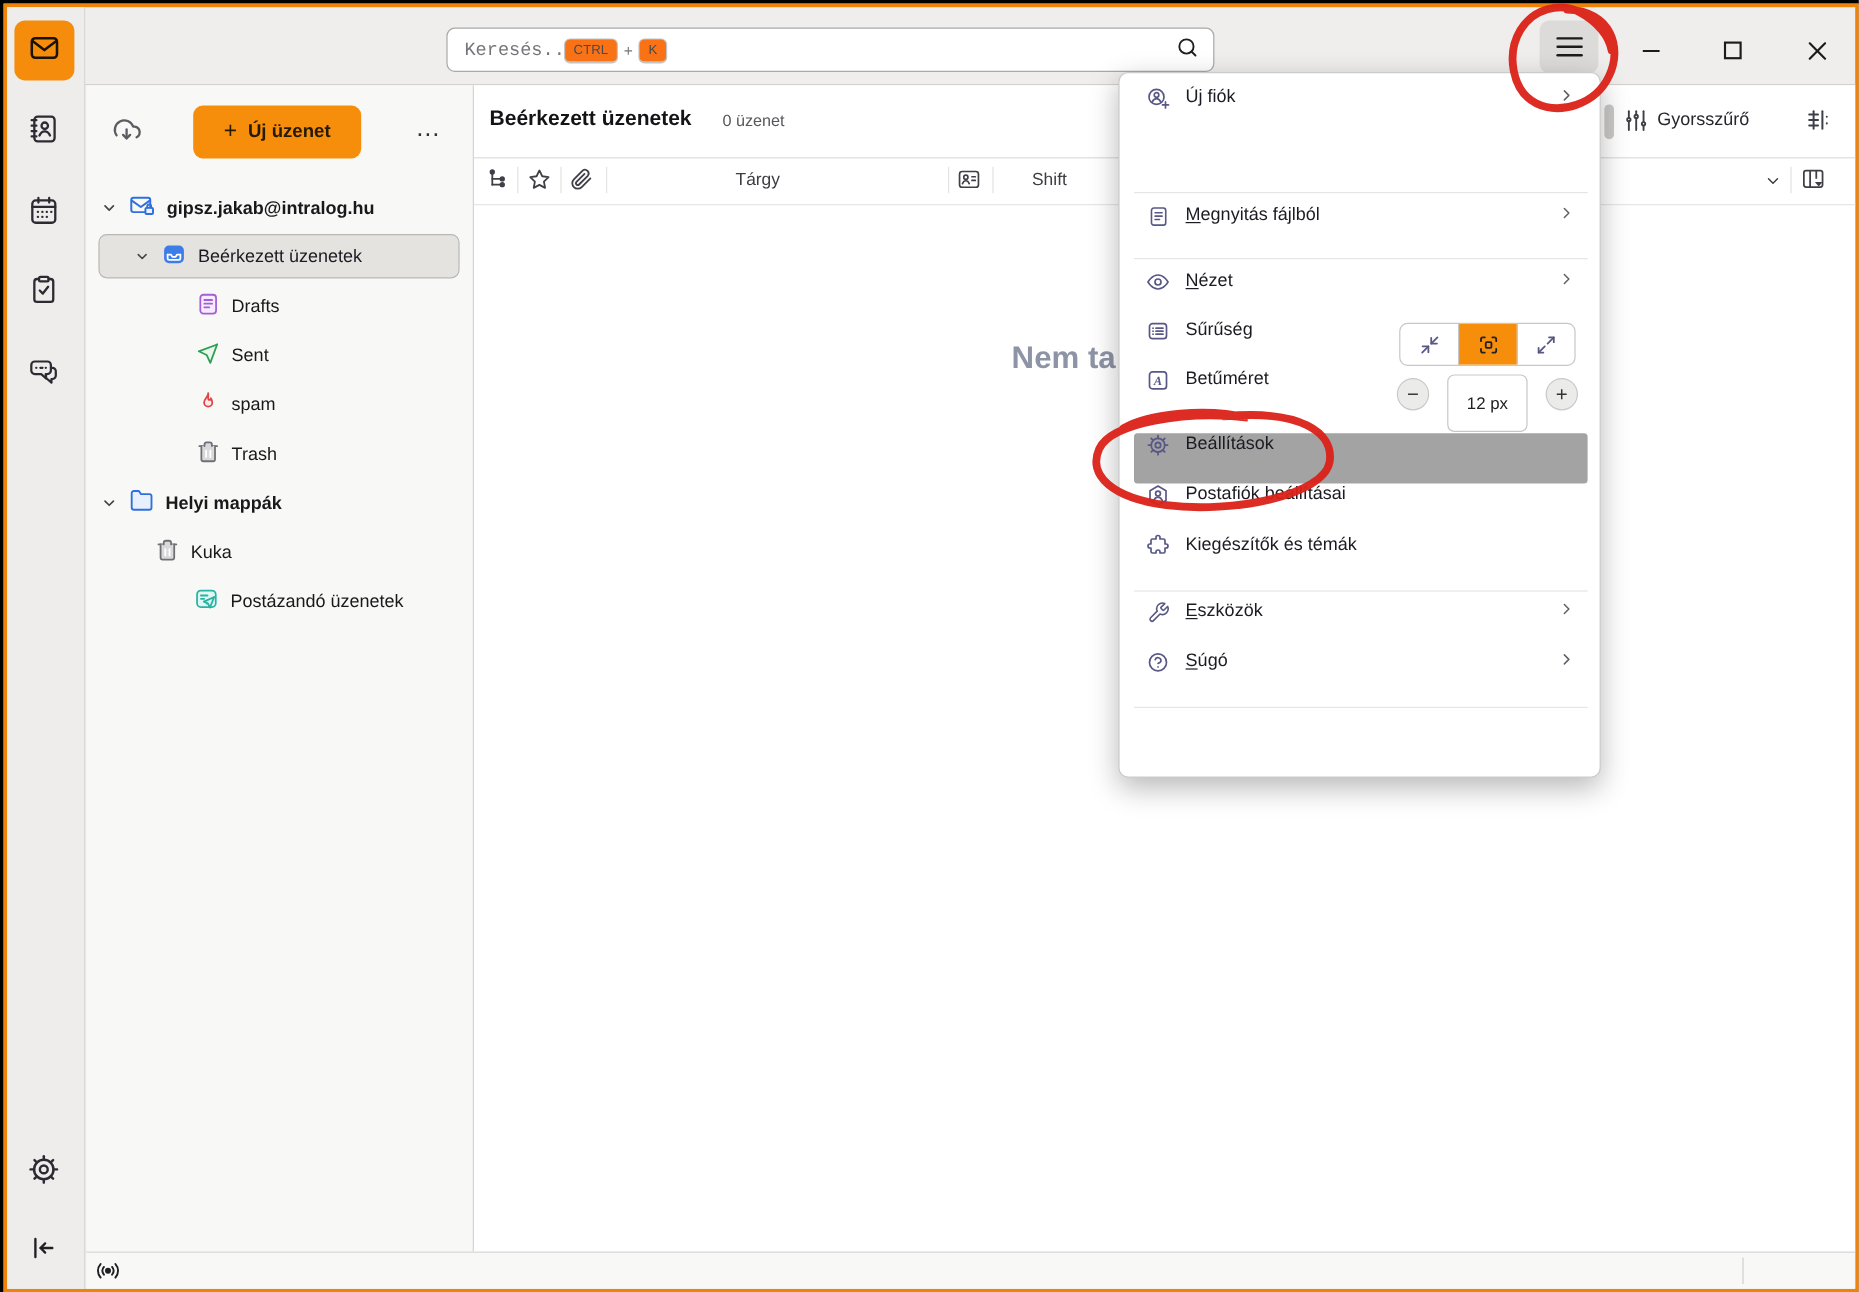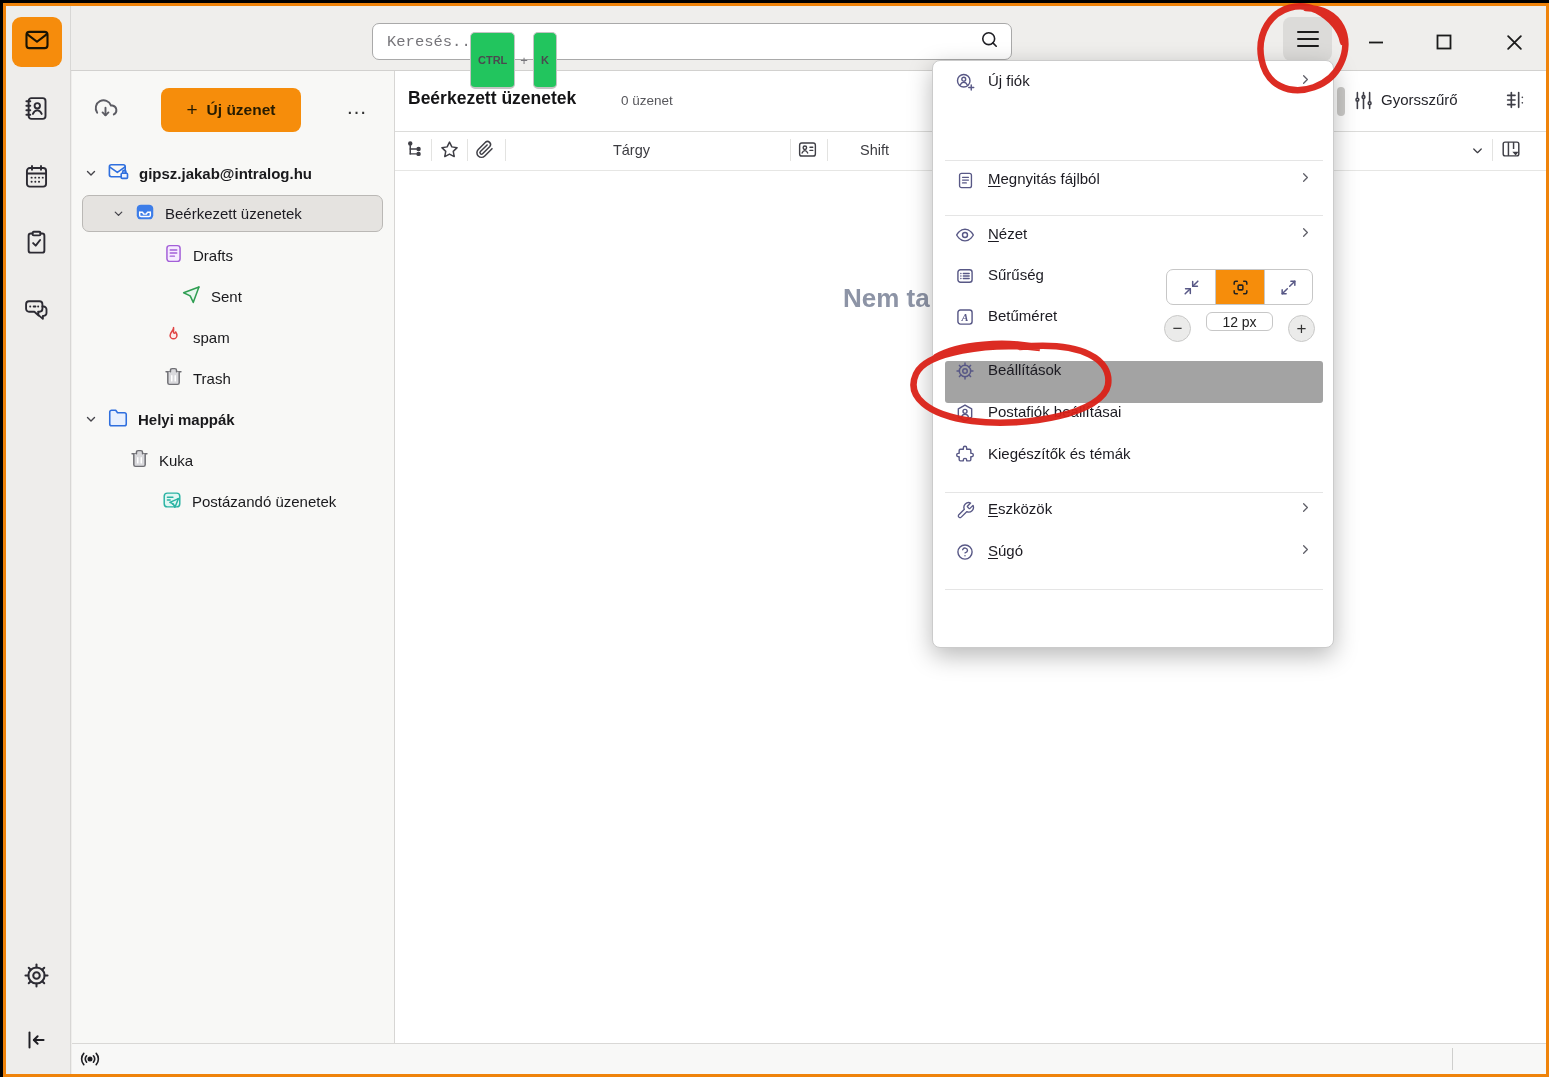--- a/index.html
+++ b/index.html
@@ -12,54 +12,54 @@
   .sicon{position:absolute;left:22px;width:28px;height:28px;display:flex;align-items:center;justify-content:center;color:#2c2b33}
   .tb-border{position:absolute;left:71px;top:70px;width:1475px;height:1px;background:#d2d1cf}
   .fpane{position:absolute;left:72px;top:71px;width:322px;height:972px;background:#f8f8f6}
   .fpane-border{position:absolute;left:394px;top:71px;width:1px;height:972px;background:#d7d6d4}
   .mainbg{position:absolute;left:395px;top:71px;width:1151px;height:972px;background:#fff}
   .statusbar{position:absolute;left:72px;top:1043px;width:1474px;height:31px;background:#f8f8f7;border-top:1px solid #d9d8d6}
   .search{position:absolute;left:372px;top:23px;width:640px;height:37px;background:#fff;border:1px solid #a9a9a9;border-radius:7px;display:flex;align-items:center;padding:0 12px 0 14px}
   .search input{border:none;outline:none;background:transparent;font-size:15.5px;flex:1;font-family:Liberation Mono, monospace;color:#333}
   .search input::placeholder{color:#76757a}
   .kbdwrap{position:absolute;left:97px;top:8px;display:flex;align-items:center;gap:5px}
-  .kbd{background:#22c55e;border:1px solid #c4c4c3;border-bottom-width:2px;border-radius:5px;font-size:11px;font-weight:bold;color:#4a4a4f;padding:20px 7px;line-height:1.3}
+  .kbd{background:#f97316;border:1px solid #c4c4c3;border-bottom-width:2px;border-radius:5px;font-size:11px;font-weight:normal;color:#4a4a4f;padding:2px 7px;line-height:1.3}
   .kbd-plus{color:#77767b;font-size:13px}
   .winctl{position:absolute;top:26px;width:32px;height:32px;display:flex;align-items:center;justify-content:center;color:#1b1b1b}
   .hamburger{position:absolute;left:1283px;top:17px;width:49px;height:44px;background:#dcdbd9;border-radius:8px;display:flex;flex-direction:column;align-items:center;justify-content:center;gap:4.5px;z-index:5}
   .hamburger i{display:block;width:22px;height:2.3px;background:#1b1b1b;border-radius:1px}
   .newbtn{position:absolute;left:161px;top:88px;width:140px;height:44px;background:#f68d0b;border-radius:8px;display:flex;align-items:center;justify-content:center;gap:9px;font-size:15.5px;font-weight:600;color:#251b02}
   .newbtn .plus{font-size:19px;font-weight:400}
   .morebtn{position:absolute;left:341px;top:92px;width:32px;height:30px;display:flex;align-items:center;justify-content:center;font-size:21px;color:#333;letter-spacing:1px}
   .frow{position:absolute;height:36px;display:flex;align-items:center;gap:9px;font-size:15px;color:#19191c;white-space:nowrap}
   .frow.bold{font-weight:bold}
   .selrow{position:absolute;left:82px;top:195px;width:301px;height:37px;background:#e5e3e0;border:1px solid #bab8b5;border-radius:7px;display:flex;align-items:center;gap:9px;padding-left:29px;font-size:15px}
   .chev{color:#45444a;display:flex}
   .hdr-title{position:absolute;left:408px;top:88px;font-size:17.5px;font-weight:bold;color:#141416}
-  .hdr-count{position:absolute;left:621px;top:93px;font-size:13.5px;color:#57575c}
+  .hdr-count{position:absolute;left:602px;top:93px;font-size:13.5px;color:#57575c}
   .pill{position:absolute;left:1337px;top:87px;width:8px;height:29px;background:#cbcac8;border-radius:4px}
   .qf-label{position:absolute;left:1381px;top:91px;font-size:15px;color:#26262c}
   .hline{position:absolute;background:#dcdcda;height:1px}
   .vsep{position:absolute;width:1px;height:22px;top:139px;background:#e3e3e1}
   .colhdr-txt{position:absolute;top:142px;font-size:14.5px;color:#3c3c41}
   .empty-msg{position:absolute;left:843px;top:283px;font-size:26px;font-weight:600;color:#8d94a6;white-space:nowrap}
   .menu{position:absolute;left:932px;top:60px;width:402px;height:588px;background:#fff;border:1px solid #cbcbcb;border-radius:8px;box-shadow:0 8px 24px rgba(0,0,0,.28);z-index:40}
   .mrow{position:absolute;left:12px;width:378px;height:42px;display:flex;gap:13px;padding:0 10px;font-size:15px;color:#1c1b22}
   .mrow .ic{width:20px;height:20px;color:#585886;flex:none;display:flex;align-items:center;justify-content:center}
   .mrow .lbl{flex:1;white-space:nowrap}
   .mrow .arrow{color:#5f5f68;display:flex}
   .mrow.hl{background:#a3a3a3;border-radius:3px}
   .msep{position:absolute;left:12px;width:378px;height:1px;background:#e5e5e5}
   .shortcut{font-size:14.5px;color:#1c1b22}
   .density{position:absolute;left:233px;top:208px;width:147px;height:36px;border:1px solid #c7c7c7;border-radius:7px;display:flex;overflow:hidden;background:#fff}
   .density .dbtn{width:49px;display:flex;align-items:center;justify-content:center;color:#585886}
   .density .dbtn.sel{background:#f68d0b;color:#222}
   .density .dbtn + .dbtn{border-left:1px solid #c7c7c7}
   .roundbtn{position:absolute;width:27px;height:27px;border-radius:50%;background:#ebebea;border:1px solid #c9c9c8;display:flex;align-items:center;justify-content:center;color:#333}
-  .fsval{position:absolute;left:273px;top:251px;width:67px;height:19px;border:1px solid #c7c7c7;border-radius:6px;display:flex;align-items:center;justify-content:center;font-size:14px;color:#222;background:#fff}
+  .fsval{position:absolute;left:273px;top:251px;width:67px;height:48px;border:1px solid #c7c7c7;border-radius:6px;display:flex;align-items:center;justify-content:center;font-size:14px;color:#222;background:#fff}
   .anno{position:absolute;left:0;top:0;z-index:60;pointer-events:none}
   u{text-underline-offset:2px}
 </style>
 </head>
 <body>
 
 <div class="win"></div>
 <div class="tb-border"></div>
 <div class="fpane"></div>
 <div class="fpane-border"></div>
@@ -214,21 +214,21 @@
 </div>
 <div class="frow" style="left:163px;top:237px">
   <span><svg width="21" height="21" viewBox="0 0 24 24" fill="none" stroke="#a35fd8" stroke-width="1.7" stroke-linecap="round">
         <rect x="4.5" y="3" width="15" height="18" rx="3" fill="#f6ebff"></rect>
         <line x1="8.3" y1="8" x2="15.7" y2="8"></line>
         <line x1="8.3" y1="11.5" x2="15.7" y2="11.5"></line>
         <line x1="8.3" y1="15" x2="13" y2="15"></line>
       </svg></span>
   <span>Drafts</span>
 </div>
-<div class="frow" style="left:181px;top:278px">
+<div class="frow" style="left:163px;top:278px">
   <span><svg width="21" height="21" viewBox="0 0 24 24" fill="none" stroke="#2f9e52" stroke-width="1.7" stroke-linecap="round" stroke-linejoin="round">
         <line x1="20.5" y1="3.5" x2="10.5" y2="13.5"></line>
         <polygon points="20.5 3.5 14 21 10.5 13.5 3 10 20.5 3.5" fill="#e8f7ee"></polygon>
       </svg></span>
   <span>Sent</span>
 </div>
 <div class="frow" style="left:163px;top:319px">
   <span><svg width="21" height="21" viewBox="0 0 24 24" fill="#fdeaea" stroke="#e04444" stroke-width="1.7" stroke-linecap="round" stroke-linejoin="round">
         <path d="M12 3c.6 2.9-3.9 5.1-3.9 8.9a3.9 3.9 0 0 0 7.8 0c0-1.6-.7-2.9-1.4-4-.3 1.8-2.5 2.1-2.5.2 0-1.6.3-3.4 0-5.1z"></path>
       </svg></span>

